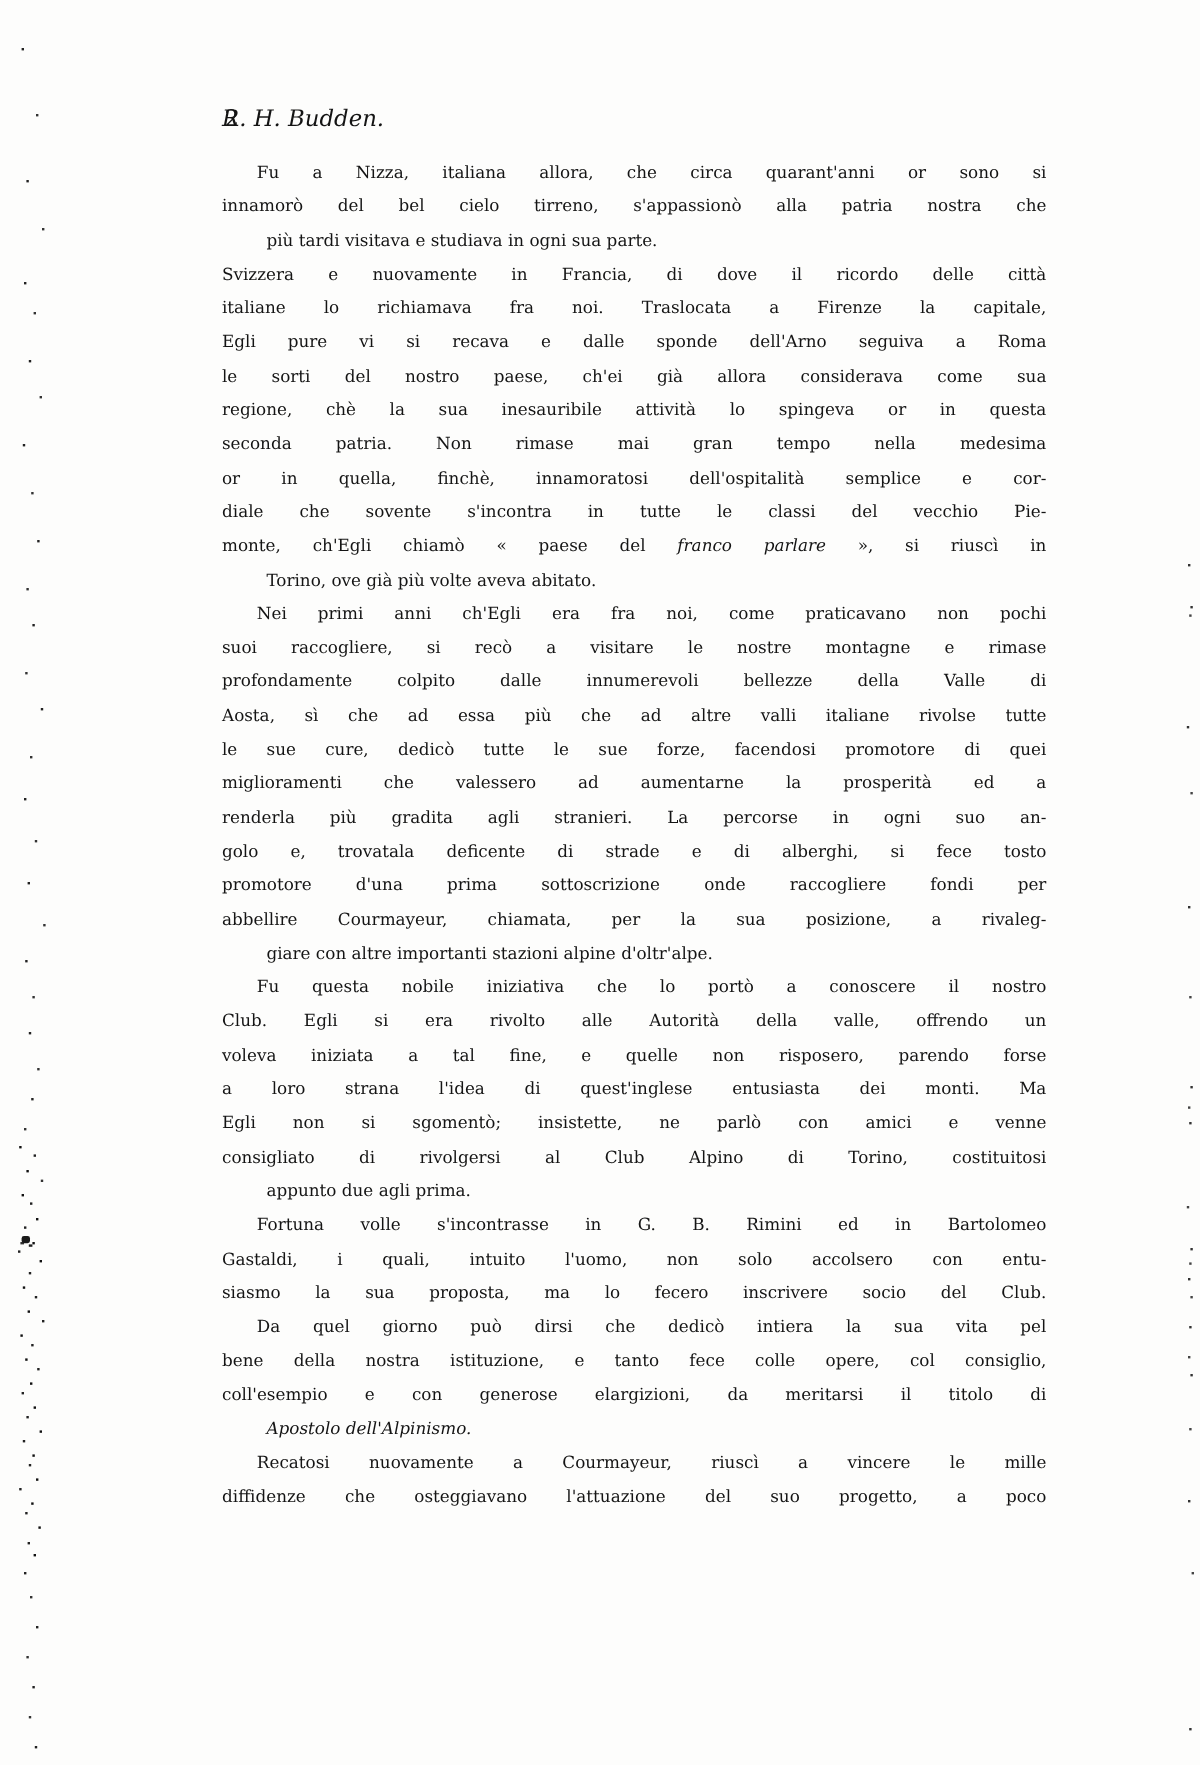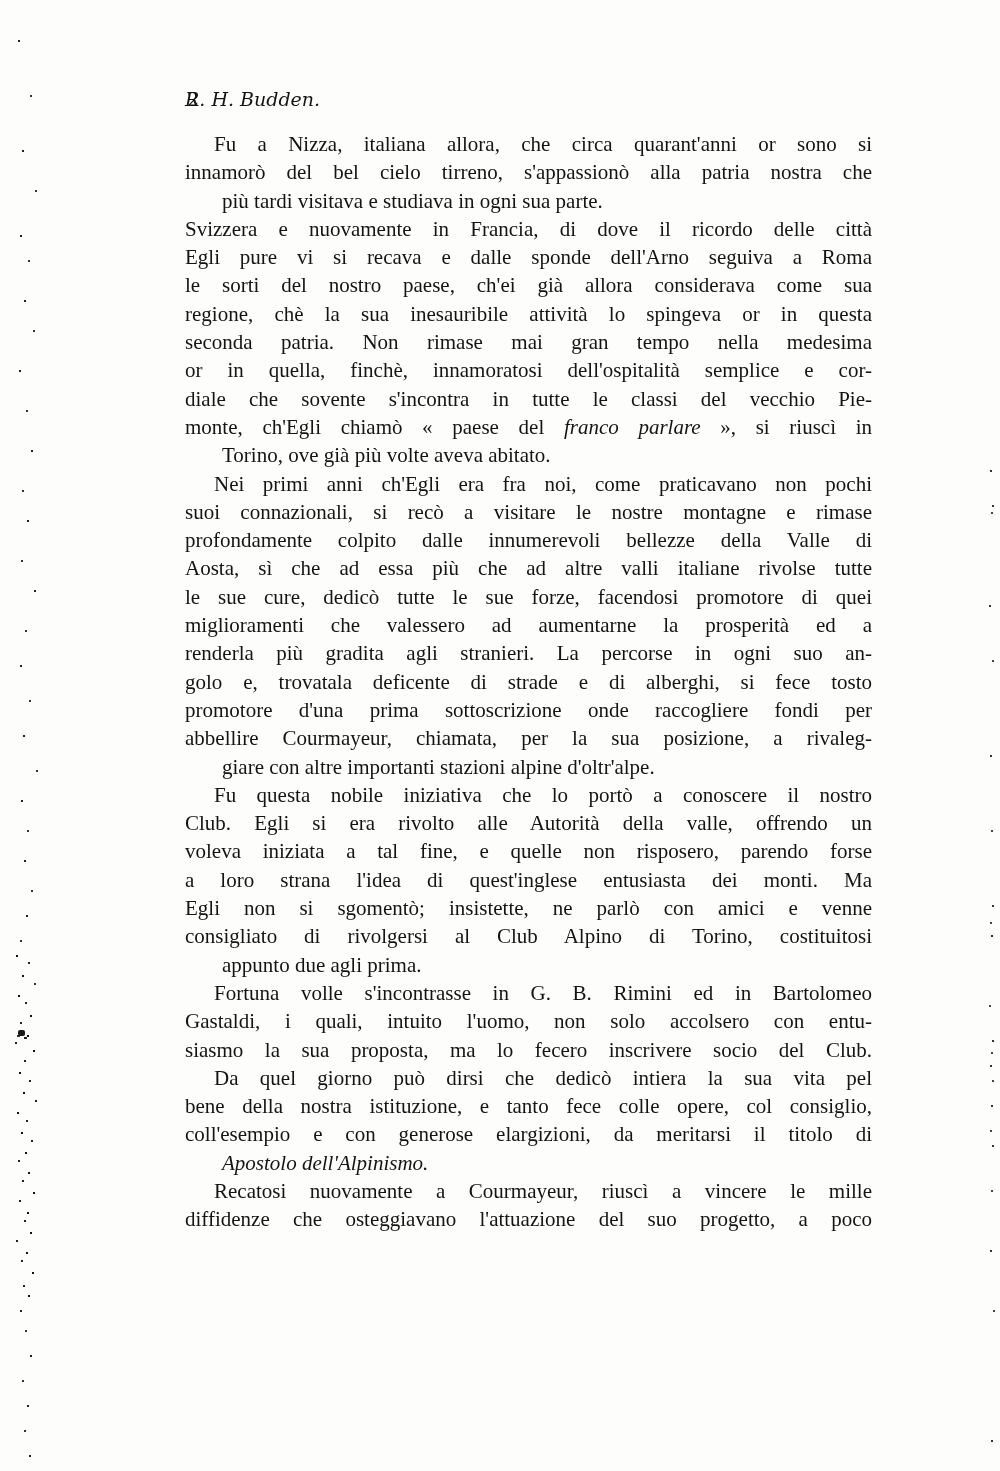--- a/index.html
+++ b/index.html
@@ -24,26 +24,25 @@
     position: absolute; left: 0; right: 50px; top: 0;
     text-align: left; font-style: italic;
   }
   
   .content {
     position: absolute;
     top: 130px; left: 185px;
     width: 687px;
   }
   .line {
-    font-size: 21px;
+    font-size: 14px;
     line-height: 28.3px;
     text-align: justify;
     text-align-last: justify;
     white-space: normal;
-    font-family: Liberation Serif, serif;
   }
   .line.end { text-align-last: left; margin-left: 37px; }
   .line.indent { text-indent: 29px; }
   .it { font-style: italic; }
   
   .speck {
     position: absolute; top: 0; left: 0;
     width: 2px; height: 2px; background: transparent;
     box-shadow:
       18px 40px #222, 30px 95px #333, 22px 150px #222, 35px 190px #333,
@@ -91,31 +90,32 @@
     <span class="runtitle">R. H. Budden.</span>
   </header>
 
   <main class="content">
 
     <div class="line indent">Fu a Nizza, italiana allora, che circa quarant'anni or sono si</div>
     <div class="line">innamorò del bel cielo tirreno, s'appassionò alla patria nostra che</div>
     <div class="line end">più tardi visitava e studiava in ogni sua parte.</div>
 
     <div class="line">Svizzera e nuovamente in Francia, di dove il ricordo delle città</div>
+    <div class="line">italiane lo richiamava fra noi. Traslocata a Firenze la capitale,</div>
     <div class="line">Egli pure vi si recava e dalle sponde dell'Arno seguiva a Roma</div>
     <div class="line">le sorti del nostro paese, ch'ei già allora considerava come sua</div>
     <div class="line">regione, chè la sua inesauribile attività lo spingeva or in questa</div>
     <div class="line">seconda patria. Non rimase mai gran tempo nella medesima</div>
     <div class="line">or in quella, finchè, innamoratosi dell'ospitalità semplice e cor-</div>
     <div class="line">diale che sovente s'incontra in tutte le classi del vecchio Pie-</div>
     <div class="line"><span>monte, ch'Egli chiamò « paese del </span><span class="it">franco parlare</span><span> », si riuscì in</span></div>
     <div class="line end">Torino, ove già più volte aveva abitato.</div>
 
     <div class="line indent">Nei primi anni ch'Egli era fra noi, come praticavano non pochi</div>
-    <div class="line">suoi connazionali, si recò a visitare le nostre montagne e rimase</div>
+    <div class="line">suoi raccogliere, si recò a visitare le nostre montagne e rimase</div>
     <div class="line">profondamente colpito dalle innumerevoli bellezze della Valle di</div>
     <div class="line">Aosta, sì che ad essa più che ad altre valli italiane rivolse tutte</div>
     <div class="line">le sue cure, dedicò tutte le sue forze, facendosi promotore di quei</div>
     <div class="line">miglioramenti che valessero ad aumentarne la prosperità ed a</div>
     <div class="line">renderla più gradita agli stranieri. La percorse in ogni suo an-</div>
     <div class="line">golo e, trovatala deficente di strade e di alberghi, si fece tosto</div>
     <div class="line">promotore d'una prima sottoscrizione onde raccogliere fondi per</div>
     <div class="line">abbellire Courmayeur, chiamata, per la sua posizione, a rivaleg-</div>
     <div class="line end">giare con altre importanti stazioni alpine d'oltr'alpe.</div>
 

